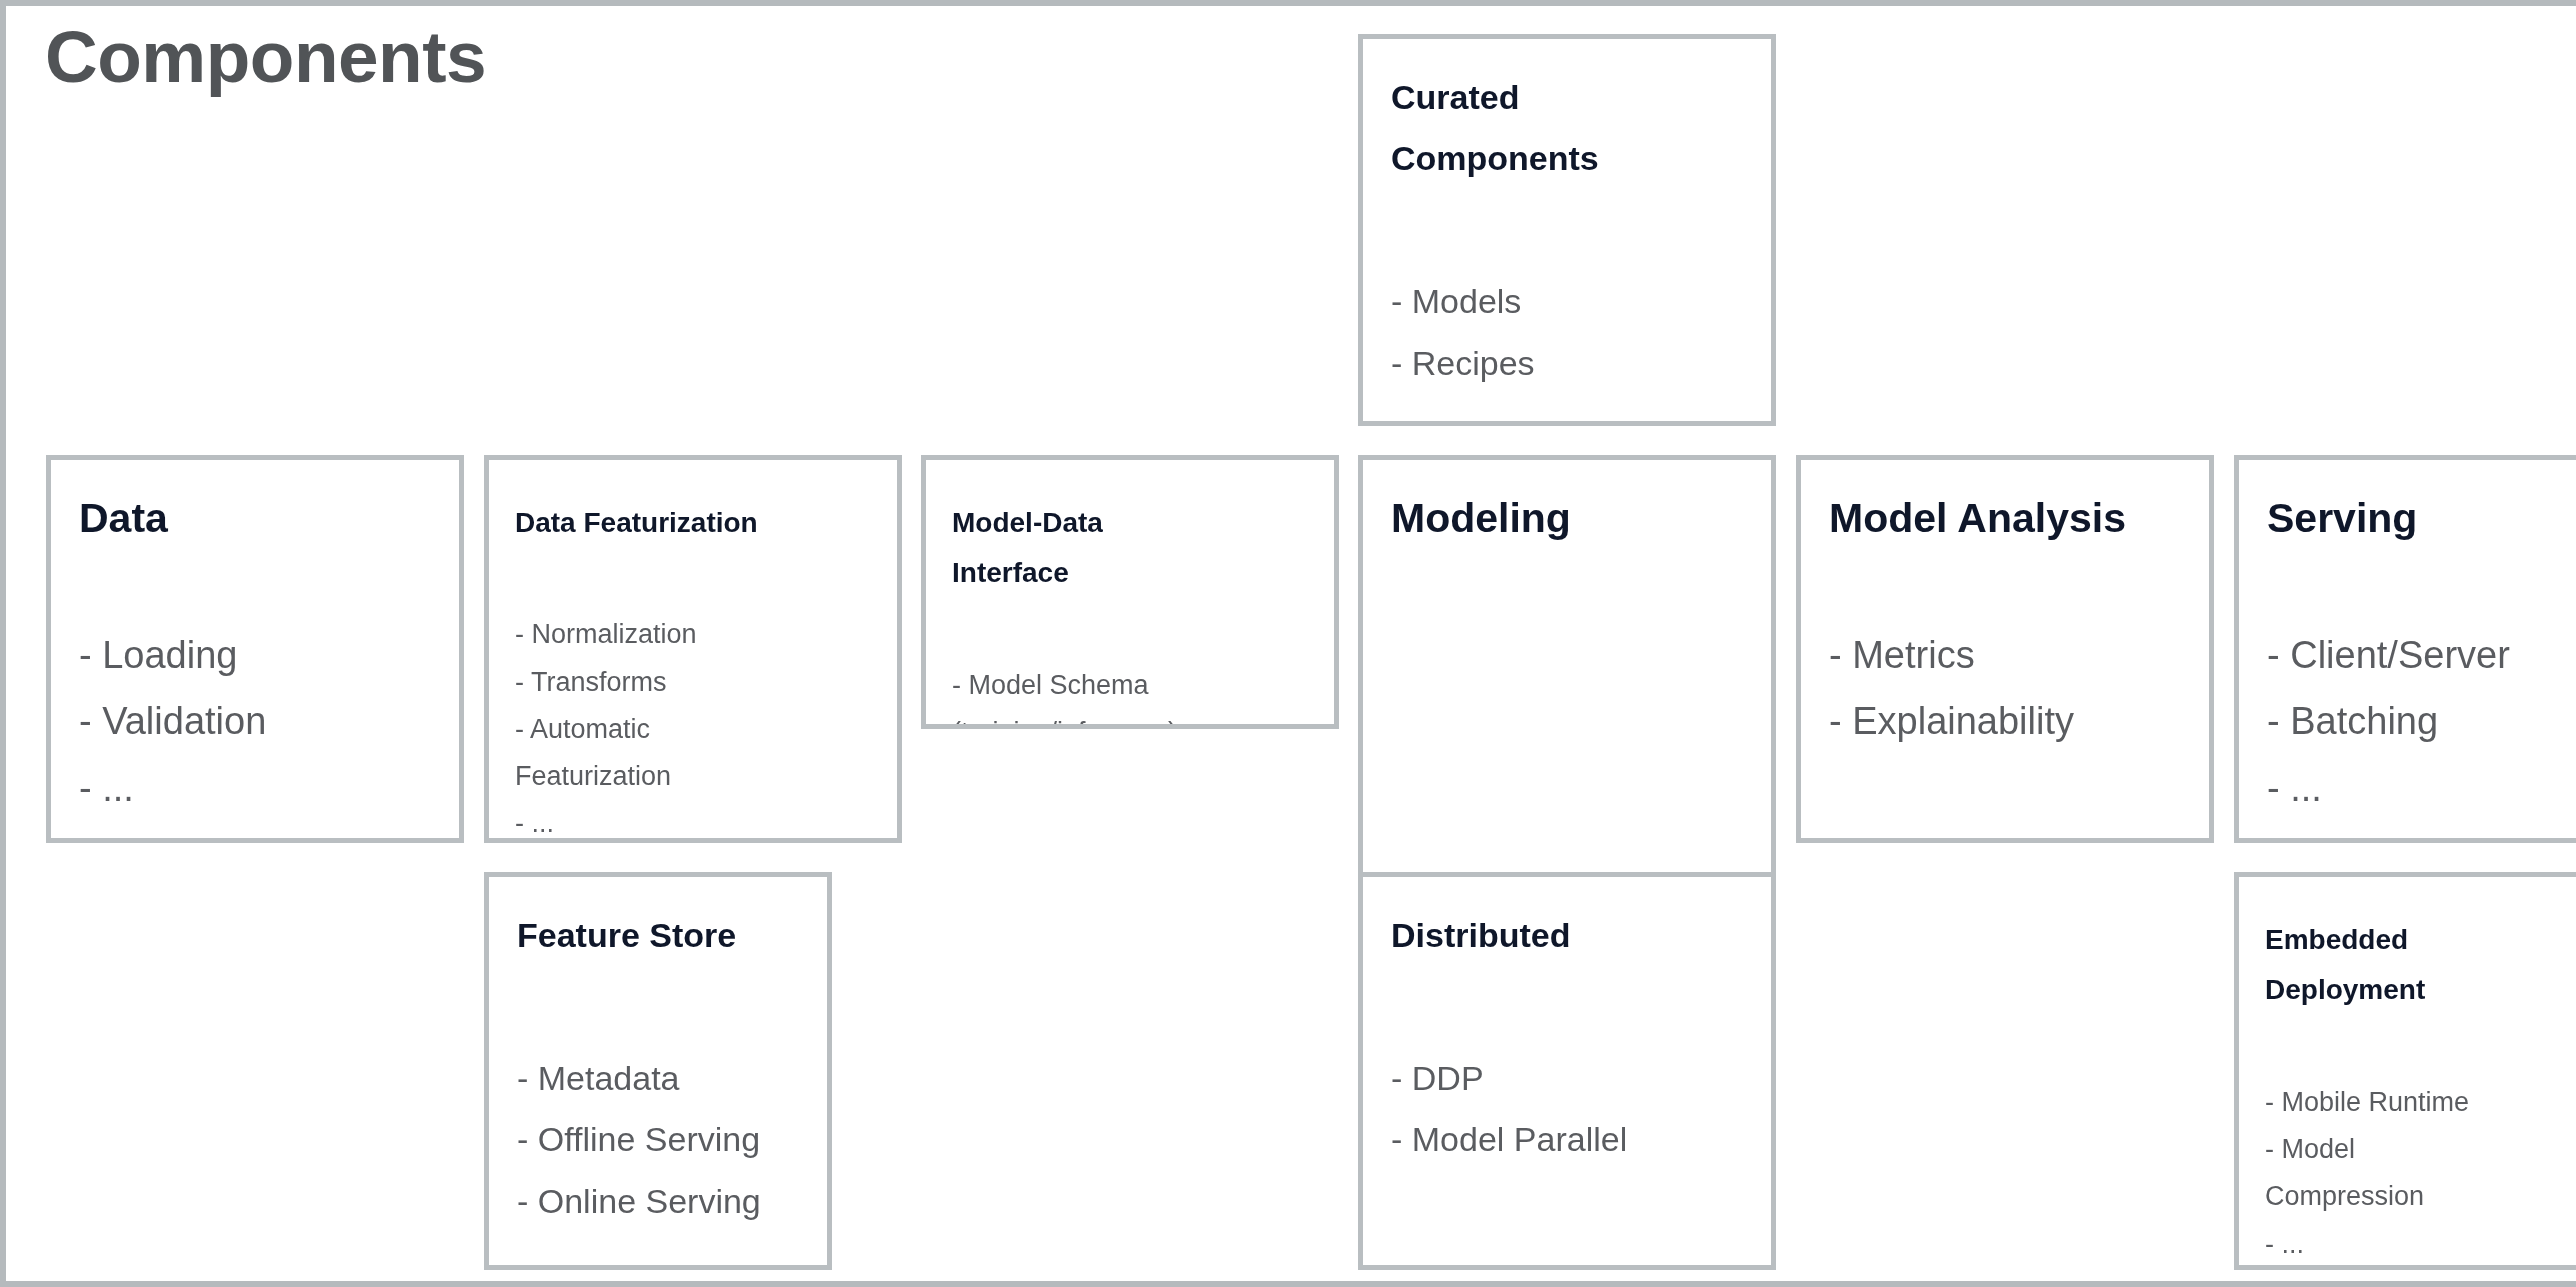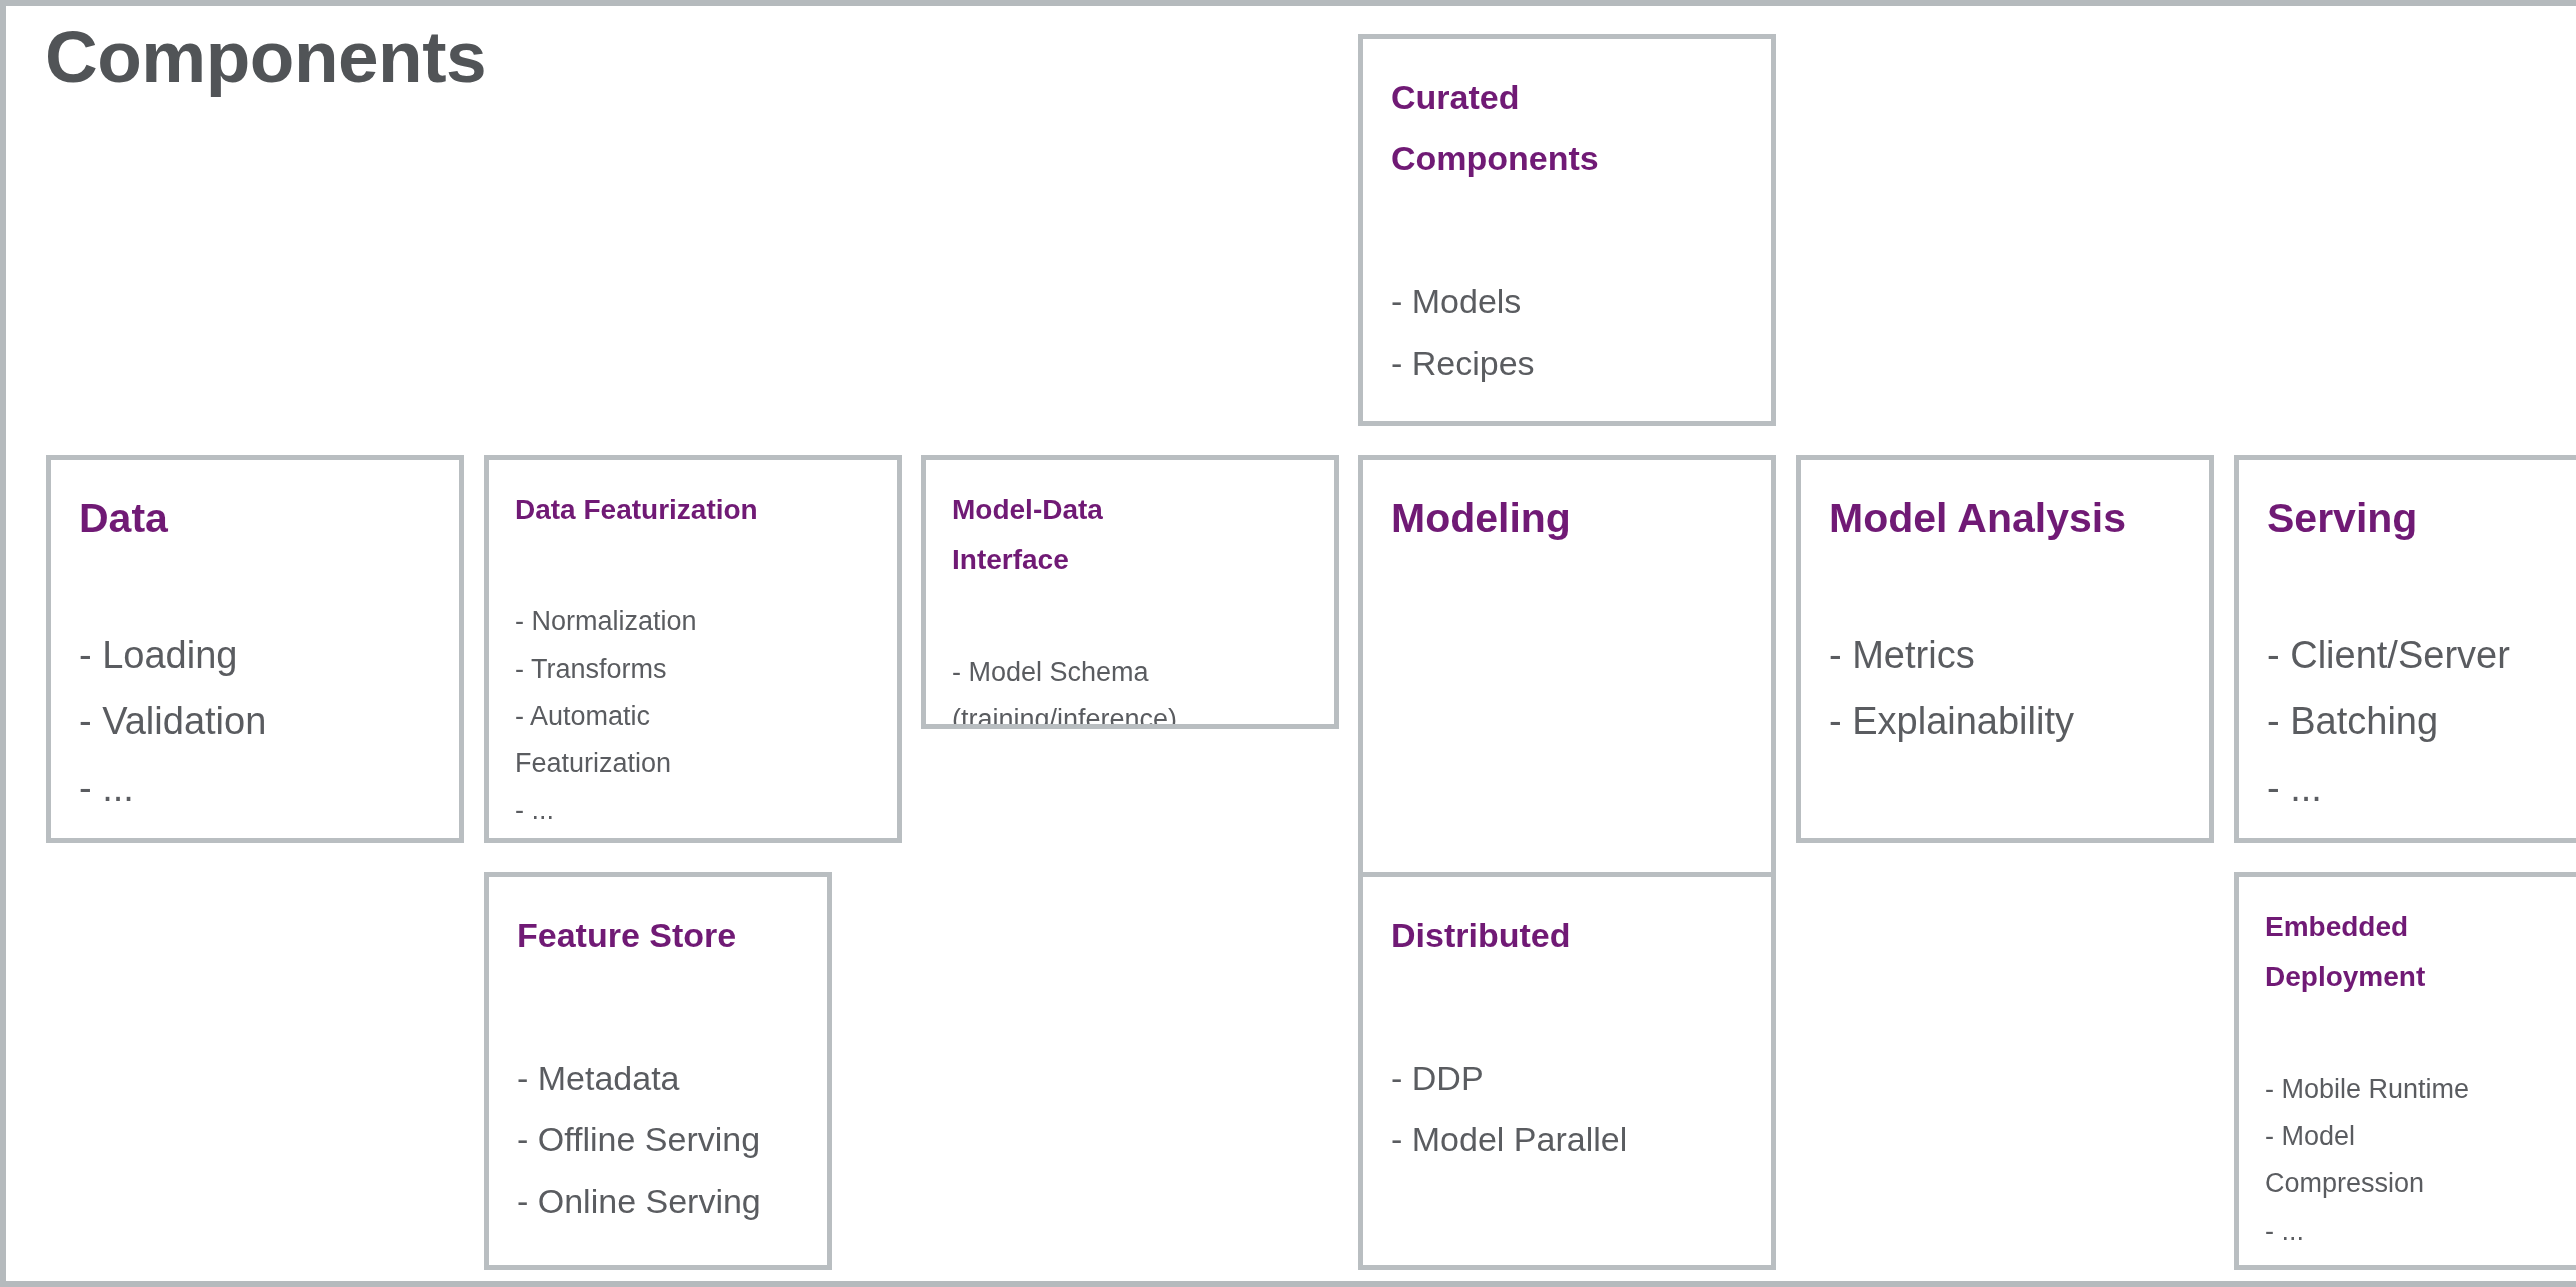--- a/index.html
+++ b/index.html
@@ -32,35 +32,35 @@
     position: absolute;
     box-sizing: border-box;
     border: 5.2px solid #b9bec1;
     background: #ffffff;
     overflow: hidden;
   }
   .box-title {
     margin: 0;
     font-weight: 700;
     white-space: pre-line;
-    color: #701a75;
+    color: #0f172a;
   }
   .items { color: #5a5c60; }
   .item { white-space: pre-line; }
 
   
   .lg { padding: 23px 28px; }
   .lg .box-title { font-size: 41px; line-height: 1.75; }
   .lg .items { margin-top: 67px; font-size: 38px; line-height: 1.75; }
 
   .md { padding: 28px 28px; }
   .md .box-title { font-size: 34px; line-height: 1.8; }
   .md .items { margin-top: 82px; font-size: 34px; line-height: 1.8; }
 
-  .sm { padding: 25px 26px; }
+  .sm { padding: 38px 26px; }
   .sm .box-title { font-size: 28px; line-height: 1.8; }
   .sm .items { margin-top: 63px; font-size: 27px; line-height: 1.75; }
 </style>
 </head>
 <body>
 
 <div class="canvas">
   <h1 class="page-title">Components</h1>
   <div id="boxes-root">
   <section class="box md" style="left: 1352px; top: 28px; width: 418px; height: 392px;">

